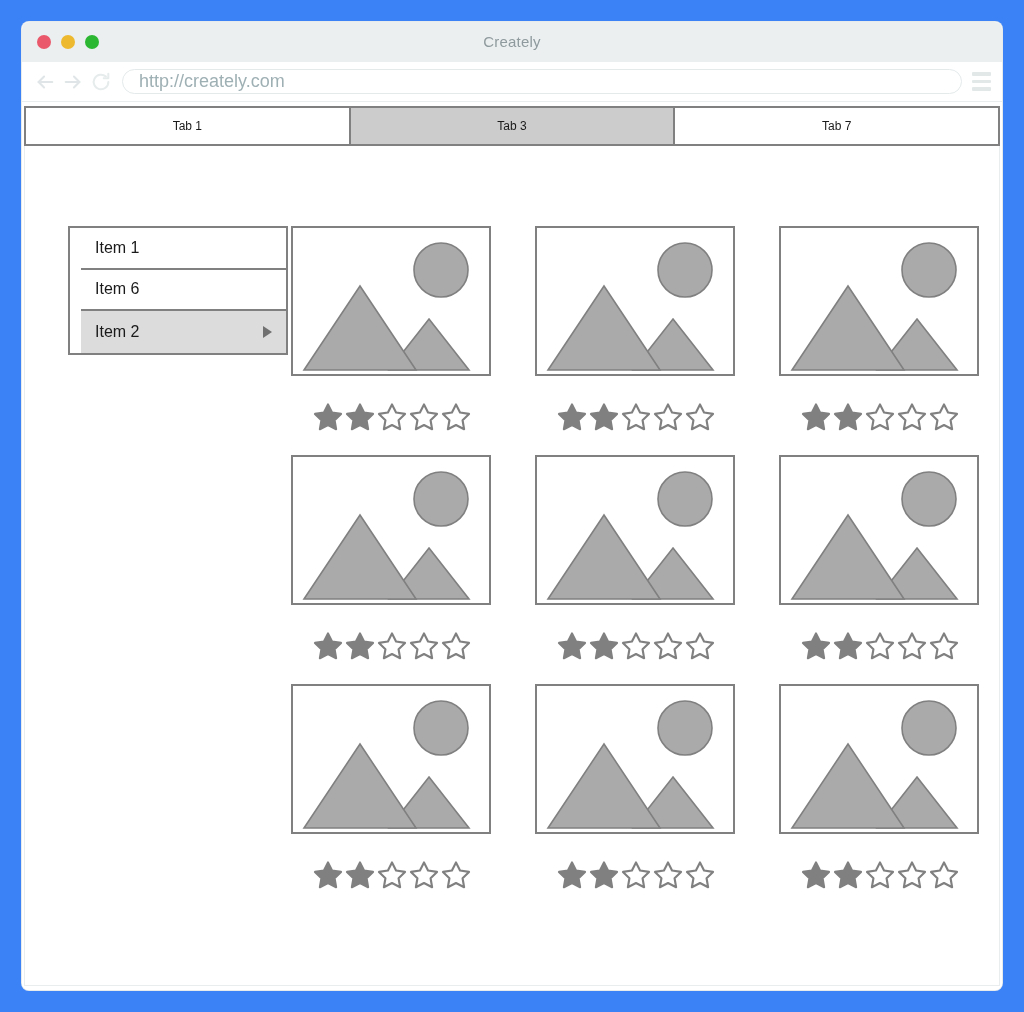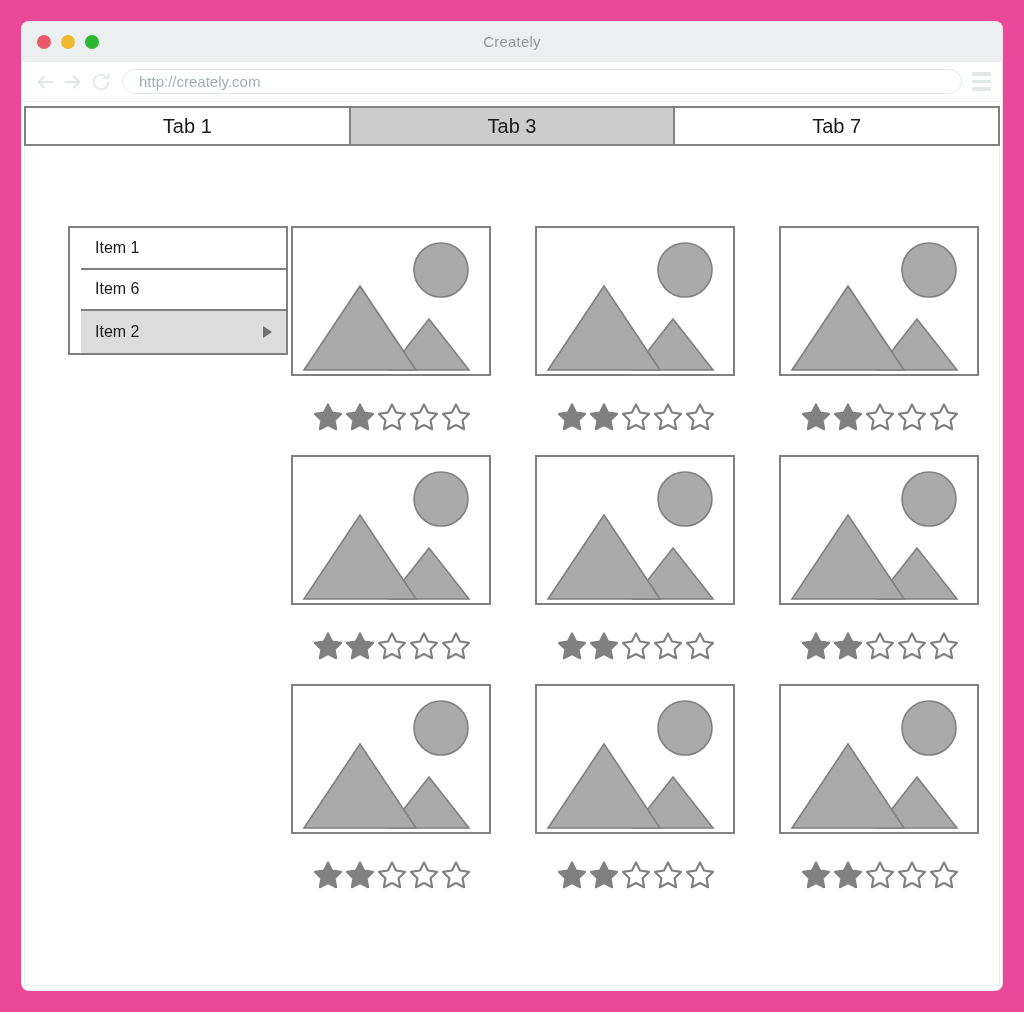--- a/index.html
+++ b/index.html
@@ -4,21 +4,21 @@
 <title>Creately Wireframe</title>
 <style>
   * { box-sizing: border-box; margin: 0; padding: 0; }
   html, body {
     width: 1024px; height: 1012px;
     background: #ffffff;
     font-family: "Liberation Sans", sans-serif;
     overflow: hidden;
   }
 
-  #root { position: relative; width: 1024px; height: 1012px; background: #ec4899; }
+  #root { position: relative; width: 1024px; height: 1012px; background: #3b82f6; }
 
   
   .browser-window {
     position: absolute;
     left: 22px; top: 22px;
     width: 980px; height: 968px;
     background: #ffffff;
     border-radius: 7px;
     box-shadow: 0 0 0 1px #e7ebec;
     overflow: hidden;
@@ -68,21 +68,21 @@
   .addressfield {
     flex: 1 1 auto;
     height: 25px;
     margin-left: 6px;
     margin-right: 6px;
     background: #ffffff;
     border: 1px solid #e4e9ea;
     border-radius: 13px;
     display: flex; align-items: center;
     padding: 0 16px;
-    font-size: 15px;
+    font-size: 18px;
     color: #9fb0b4;
     overflow: hidden;
     white-space: nowrap;
   }
   .hamburger {
     width: 26px; height: 26px;
     flex: 0 0 auto;
     display: flex; flex-direction: column;
     justify-content: center; align-items: center;
     gap: 4px;
@@ -105,21 +105,21 @@
     position: absolute;
     left: 2px; top: 4px;
     width: 976px; height: 40px;
     display: flex;
   }
   .tab {
     flex: 1 1 0;
     border: 2px solid #808080;
     background: #ffffff;
     display: flex; align-items: center; justify-content: center;
-    font-size: 20px;
+    font-size: 12px;
     color: #1a1a1a;
     margin-left: -2px;
   }
   .tab:first-child { margin-left: 0; }
   .tab.active { background: #cccccc; }
 
   
   .content-frame {
     position: absolute;
     left: 2px; top: 44px;

